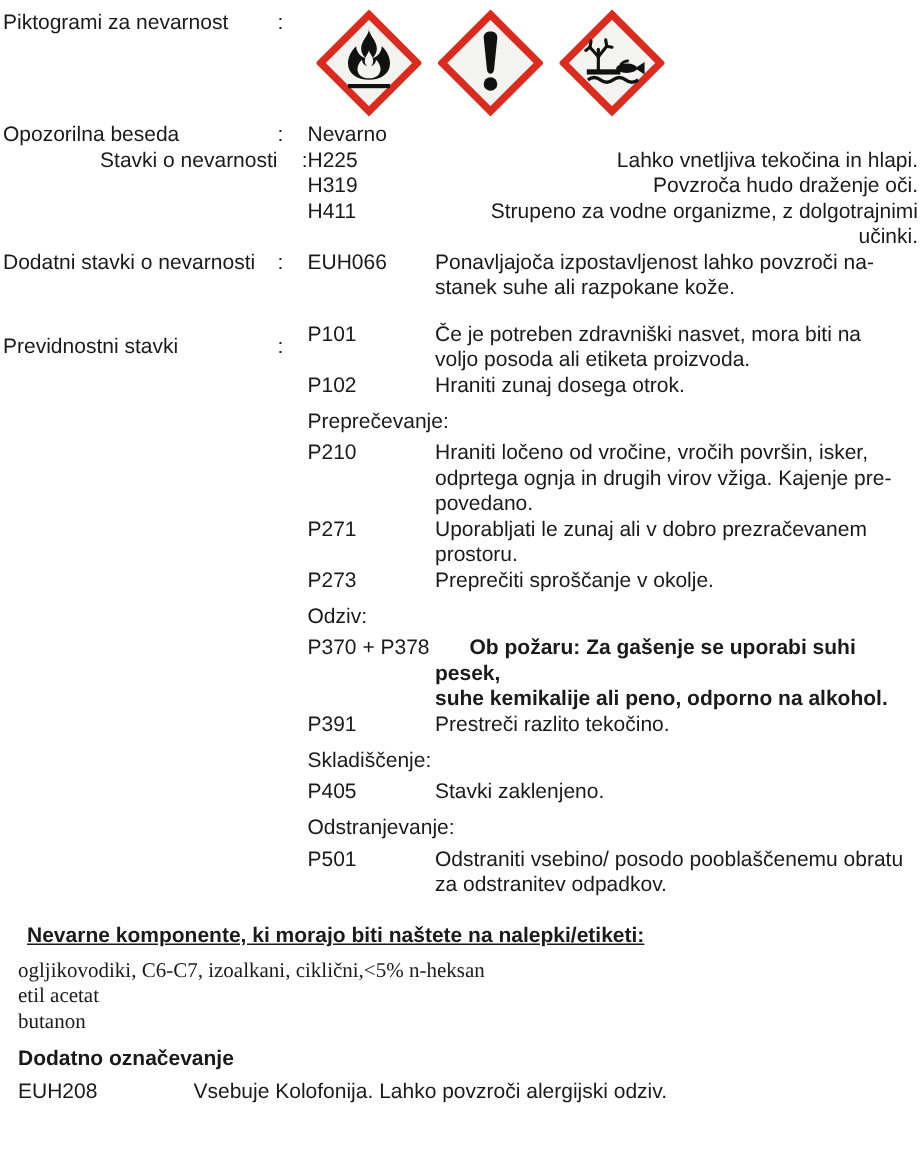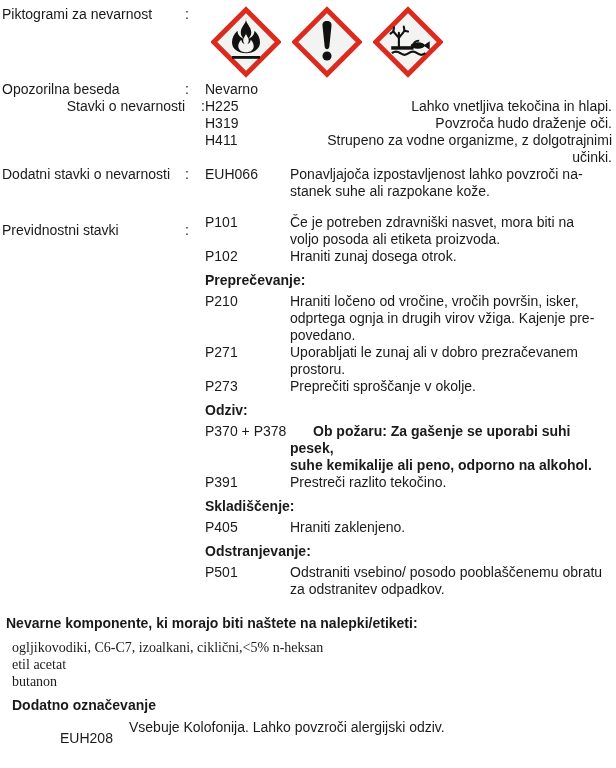--- a/index.html
+++ b/index.html
@@ -17,32 +17,32 @@
   .row{display:flex;align-items:flex-start;}
   .lbl{width:183px;flex:none;}
   .col{width:20px;flex:none;}
   .cnt{flex:1;min-width:0;}
   .picto-cnt{display:flex;align-items:flex-start;margin-left:6px;}
   .picto-cnt svg{display:block;margin-right:11px;}
   .stmt{position:relative;padding-left:85px;}
   .stmt .code{position:absolute;left:0;top:0;white-space:nowrap;}
   .txt{white-space:pre-line;display:block;}
   .indent-first .txt{text-indent:23px;font-weight:bold;}
-  .sh{font-weight:bold;margin:7px 0 4px 0;}
+  .sh{font-weight:normal;margin:7px 0 4px 0;}
   .row-picto{margin-bottom:3px;}
   .mb17{}
   .mb15{text-align:right;}
   .mb14{margin-bottom:14px;}
   .lbl-low{margin-top:8px;}
   .heading{font-weight:bold;}
-  .comp-heading{margin:17px 0 7px 4px;}
+  .comp-heading{margin:17px 0 7px 16px;text-decoration:underline;}
   .comp-list{padding-left:10px;font-family:Liberation Serif, serif;}
   .bottom-sh{font-weight:bold;margin:7px 0 5px 10px;}
   .stmt-wide{position:relative;padding-left:117px;margin-left:10px;}
-  .stmt-wide .code{position:absolute;left:0;top:11px;white-space:nowrap;margin-left:48px;}
+  .stmt-wide .code{position:absolute;left:0;top:0;white-space:nowrap;}
 </style>
 </head>
 <body>
 
 <div class="row row-picto">
   <div class="lbl">Piktogrami za nevarnost</div>
   <div class="col">:</div>
   <div class="cnt picto-cnt">
     <svg width="70" height="72" viewBox="0 0 100 100">
       <polygon points="50,4 96,50 50,96 4,50" fill="#f3f3f1" stroke="#db2b1e" stroke-width="7"></polygon>
@@ -152,21 +152,21 @@
 suhe kemikalije ali peno, odporno na alkohol.</span>
     </div>
     <div class="stmt">
       <span class="code">P391</span>
       <span class="txt">Prestreči razlito tekočino.</span>
     </div>
 
     <div class="sh">Skladiščenje:</div>
     <div class="stmt">
       <span class="code">P405</span>
-      <span class="txt">Hraniti zaklenjeno.</span>
+      <span class="txt">Stavki zaklenjeno.</span>
     </div>
 
     <div class="sh">Odstranjevanje:</div>
     <div class="stmt">
       <span class="code">P501</span>
       <span class="txt">Odstraniti vsebino/ posodo pooblaščenemu obratu
 za odstranitev odpadkov.</span>
     </div>
 
   </div>

